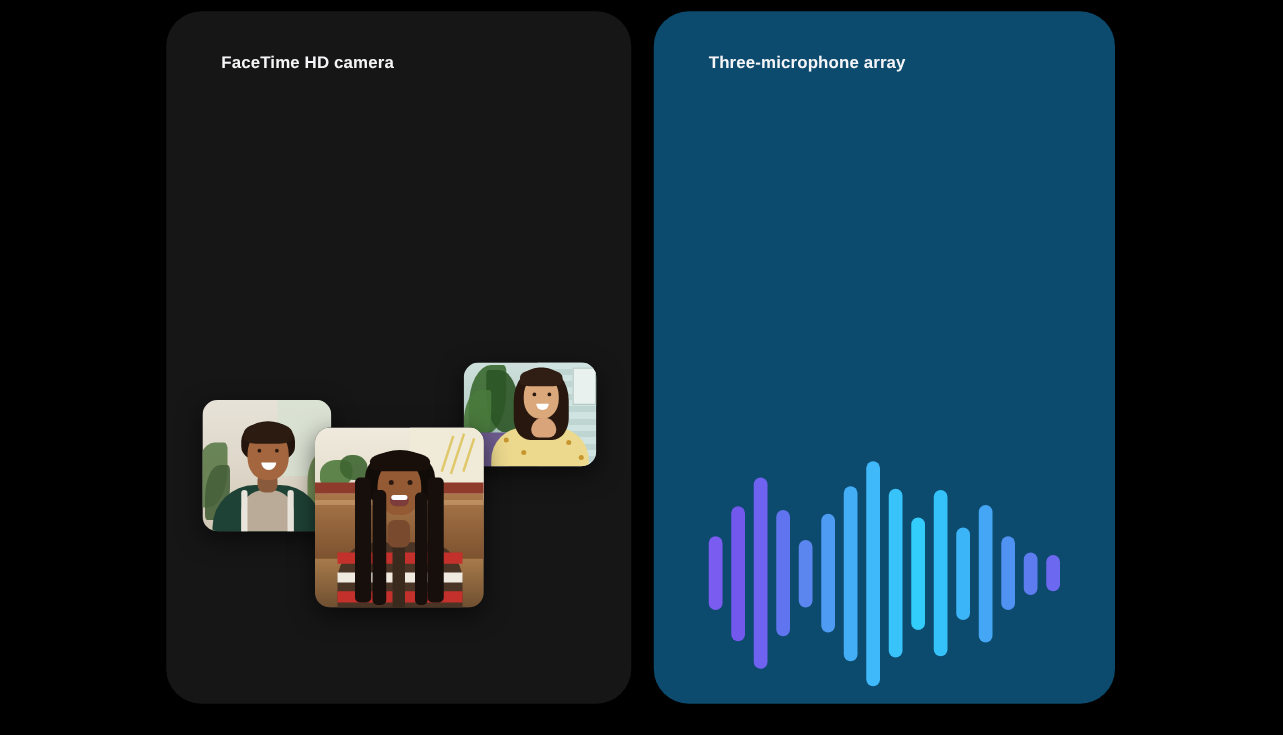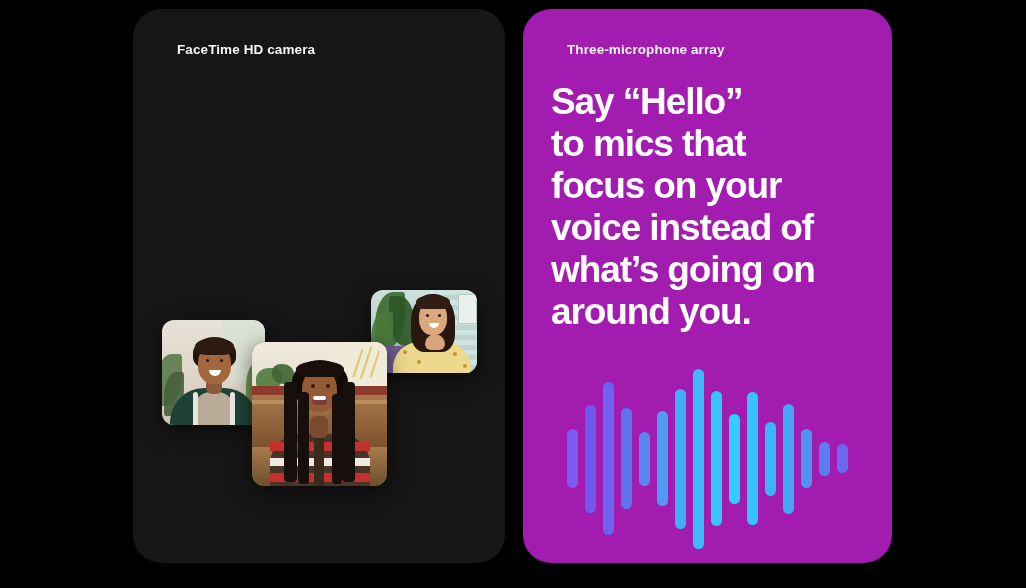--- a/index.html
+++ b/index.html
@@ -6,21 +6,21 @@
   body{
     width:1026px;height:588px;background:#000;overflow:hidden;
     font-family:"Liberation Sans","DejaVu Sans",sans-serif;
     -webkit-font-smoothing:antialiased;
   }
   .stage{position:relative;width:1026px;height:588px;background:#000;}
 
   
   .card{position:absolute;border-radius:28px;overflow:hidden;}
   .card-left{left:133px;top:9px;width:372px;height:554px;background:#161617;}
-  .card-right{left:523px;top:9px;width:369px;height:554px;background:#a21caf;}
+  .card-right{left:523px;top:9px;width:369px;height:554px;background:#0c4a6e;}
 
   .eyebrow{
     position:absolute;left:29px;top:33px;
     font-size:13.5px;font-weight:700;color:#f5f5f7;letter-spacing:.1px;padding-left:15px;
   }
   .body-copy{
     position:absolute;left:29px;top:78px;width:318px;
     font-size:15.3px;line-height:20.2px;color:#f5f5f7;font-weight:400;
     letter-spacing:-.05px;
   }
@@ -165,28 +165,20 @@
         </div>
       </div>
 
     </div>
   </div>
 
   <div class="card card-right">
 
     <div class="eyebrow">Three-microphone array</div>
 
-    <div class="headline">
-      <div>Say “Hello”</div>
-      <div>to mics that</div>
-      <div>focus on your</div>
-      <div>voice instead of</div>
-      <div>what’s going on</div>
-      <div>around you.</div>
-    </div>
 
     <div class="wave" id="waveform">
         <div class="bar" style="left: 0px; width: 11px; height: 59px; bottom: 61px; border-radius: 7px; background: rgb(123, 92, 240);"></div>
         <div class="bar" style="left: 18px; width: 11px; height: 108px; bottom: 36px; border-radius: 7px; background: rgb(115, 88, 238);"></div>
         <div class="bar" style="left: 36px; width: 11px; height: 153px; bottom: 14px; border-radius: 7px; background: rgb(111, 98, 240);"></div>
         <div class="bar" style="left: 54px; width: 11px; height: 101px; bottom: 40px; border-radius: 7px; background: rgb(95, 116, 238);"></div>
         <div class="bar" style="left: 72px; width: 11px; height: 54px; bottom: 63px; border-radius: 7px; background: rgb(91, 134, 240);"></div>
         <div class="bar" style="left: 90px; width: 11px; height: 95px; bottom: 43px; border-radius: 7px; background: rgb(78, 155, 243);"></div>
         <div class="bar" style="left: 108px; width: 11px; height: 140px; bottom: 20px; border-radius: 7px; background: rgb(67, 173, 246);"></div>
         <div class="bar" style="left: 126px; width: 11px; height: 180px; bottom: 0px; border-radius: 7px; background: rgb(63, 185, 250);"></div>

